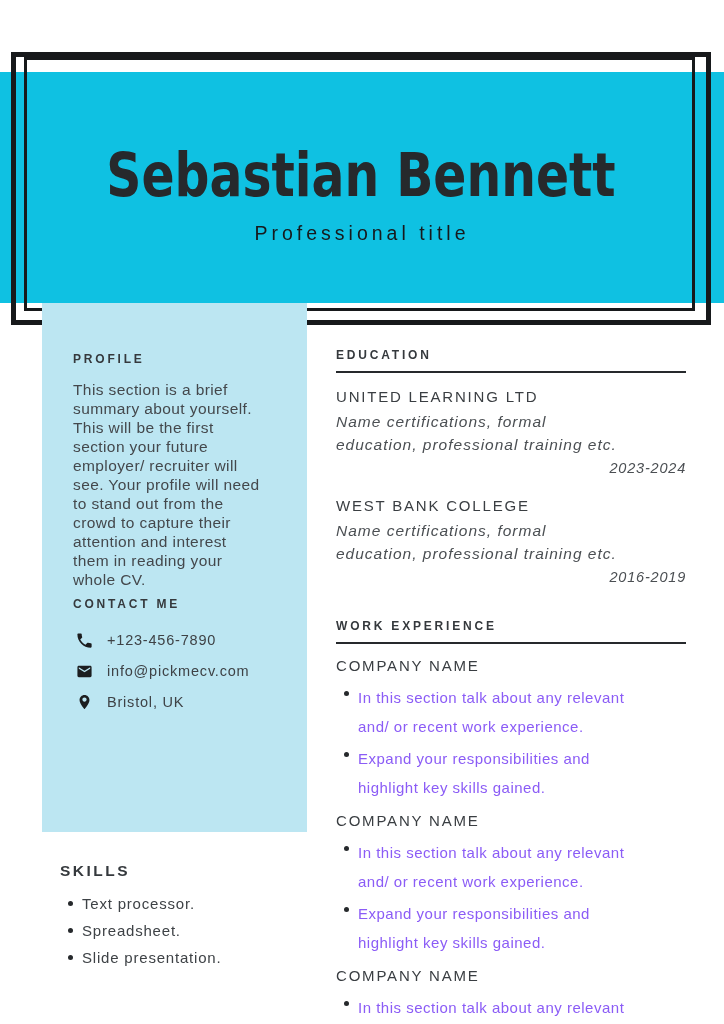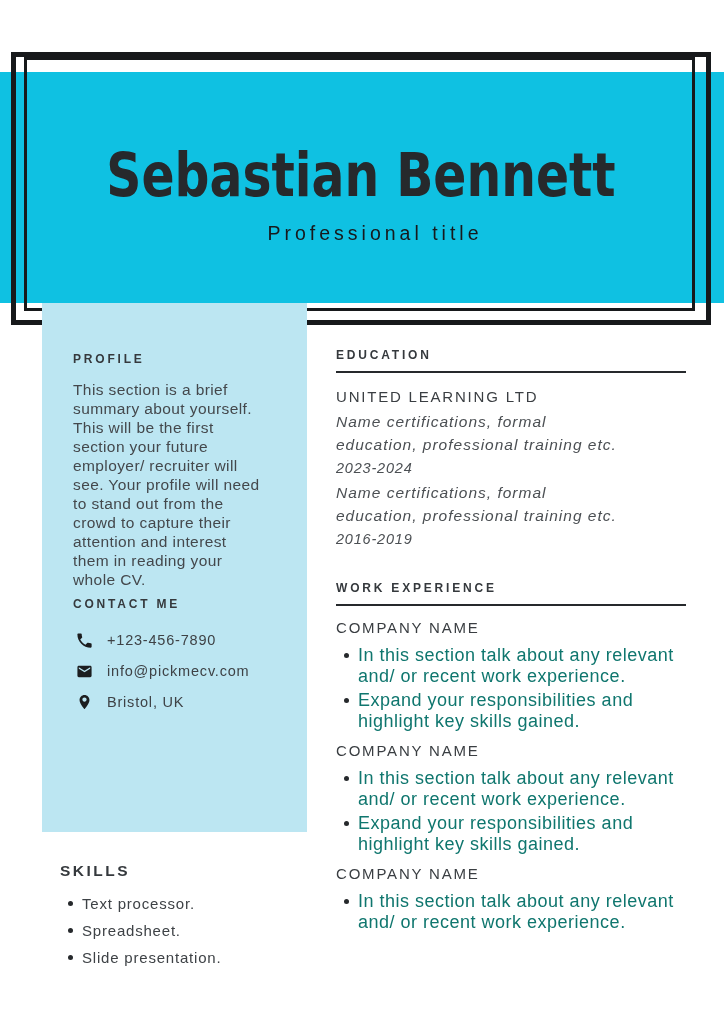--- a/index.html
+++ b/index.html
@@ -42,21 +42,21 @@
     font-family: "DejaVu Sans", sans-serif;
     font-weight: 700;
     font-size: 61px;
     line-height: 64px;
     color: #26292c;
     transform: scaleX(0.8);
     white-space: nowrap;
   }
   .subtitle {
     position: absolute;
-    left: 25px; top: 222px;
+    left: 12px; top: 222px;
     width: 700px;
     text-align: center;
     font-size: 19.5px;
     letter-spacing: 4px;
     color: #17191c;
   }
 
   
   .h2 {
     margin: 0;
@@ -78,24 +78,24 @@
     height: 2px;
     background: #26292c;
     margin-top: 5px;
   }
   .pre { white-space: pre-line; }
 
   ul.blist { margin: 8px 0 0 0; padding: 0; list-style: none; }
   ul.blist li {
     display: flex;
     margin-bottom: 3px;
-    font-size: 18px;
-    line-height: 21px;
+    font-size: 15px;
+    line-height: 29px;
     letter-spacing: 0.5px;
-    color: #0f766e;
+    color: #8b5cf6;
   }
   .dot {
     flex: none;
     width: 5px; height: 5px;
     border-radius: 50%;
     background: #26292c;
     margin: 8px 9px 0 8px;
   }
 
   
@@ -168,20 +168,21 @@
     letter-spacing: 1px;
     color: #4b4f53;
   }
   .years {
     margin: 3px 0 0 0;
     font-style: italic;
     font-size: 14.5px;
     line-height: 18px;
     letter-spacing: 0.8px;
     color: #4b4f53;
+    text-align: right;
   }
   .edu-school-2 { margin-top: 20px; }
   .work-h2 { margin-top: 29px; }
   .company-1 { margin-top: 13px; }
   .company-n { margin-top: 10px; }
 </style>
 </head>
 <body>
 
 <div class="page">
@@ -256,20 +257,21 @@
   <main class="right-col">
 
     <h2 class="h2">EDUCATION</h2>
     <div class="rule"></div>
 
     <h3 class="h3 edu-school">UNITED LEARNING LTD</h3>
     <p class="desc pre">Name certifications, formal
 education, professional training etc.</p>
     <p class="years">2023-2024</p>
 
+    <h3 class="h3 edu-school-2">WEST BANK COLLEGE</h3>
     <p class="desc pre">Name certifications, formal
 education, professional training etc.</p>
     <p class="years">2016-2019</p>
 
     <h2 class="h2 work-h2">WORK EXPERIENCE</h2>
     <div class="rule"></div>
 
     <h3 class="h3 company-1">COMPANY NAME</h3>
     <ul class="blist">
       <li>

